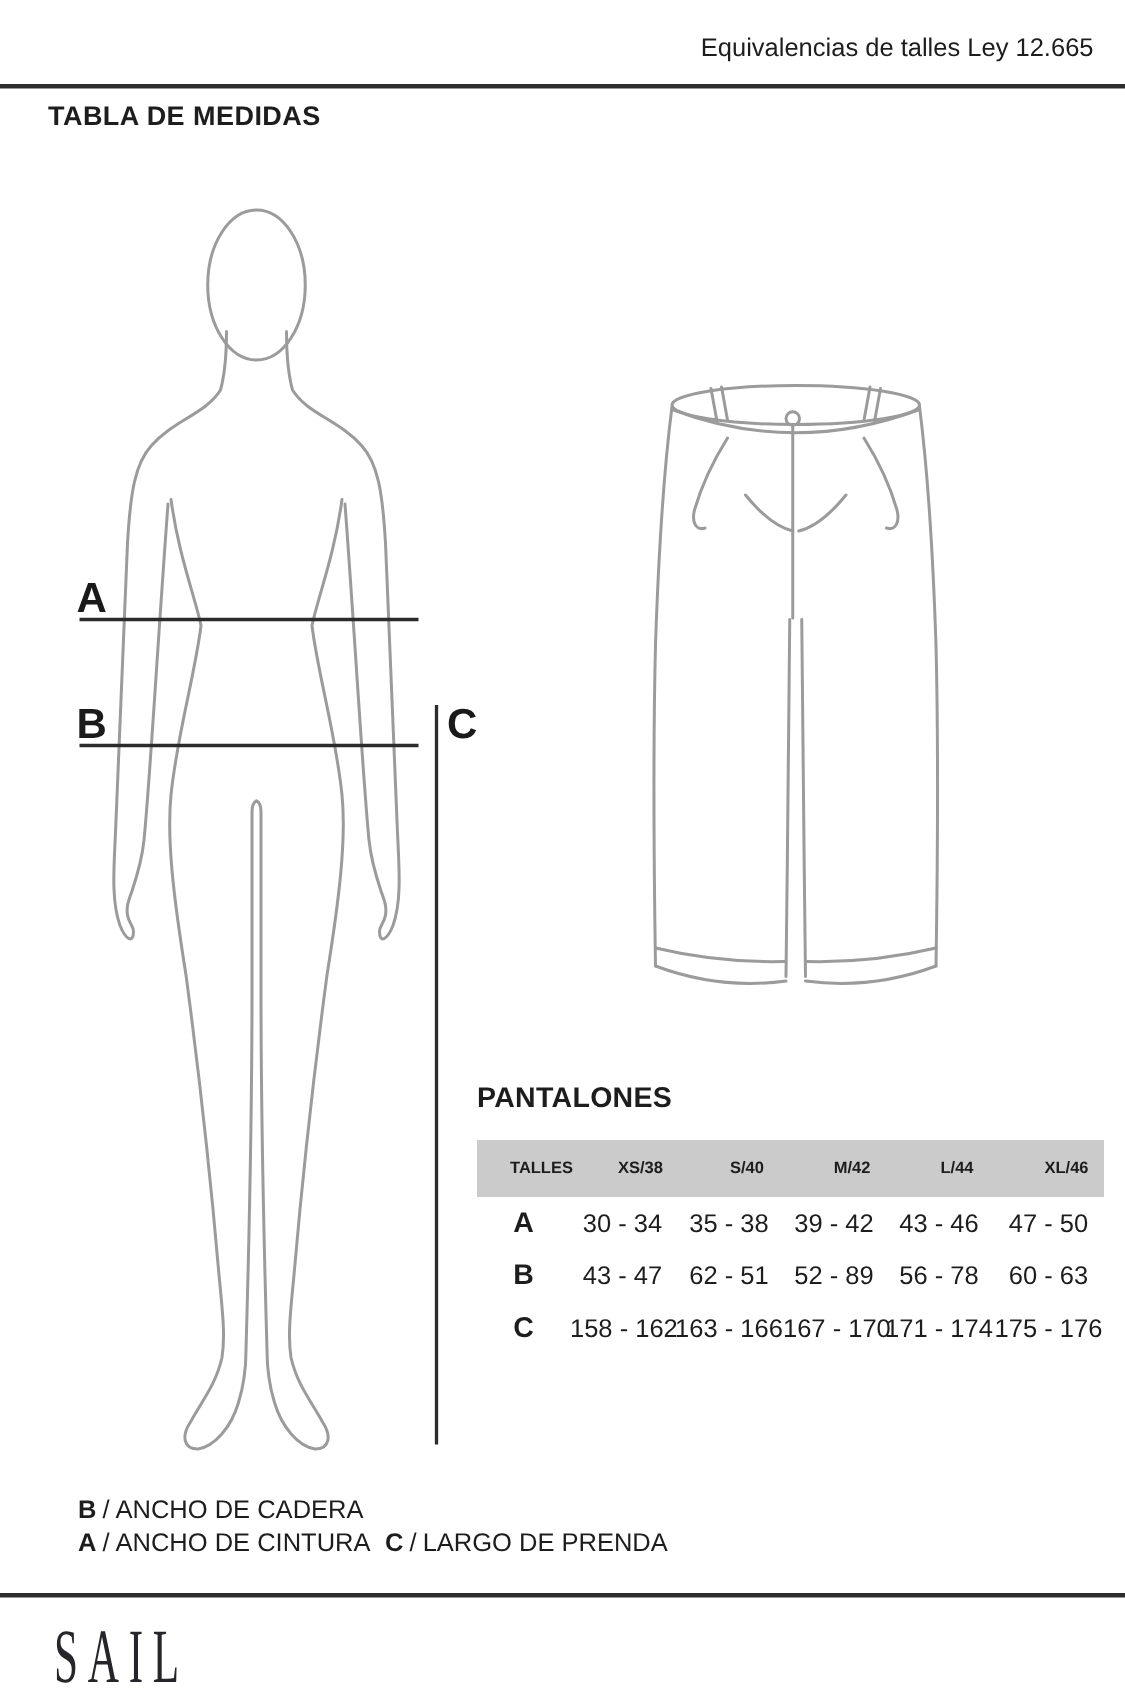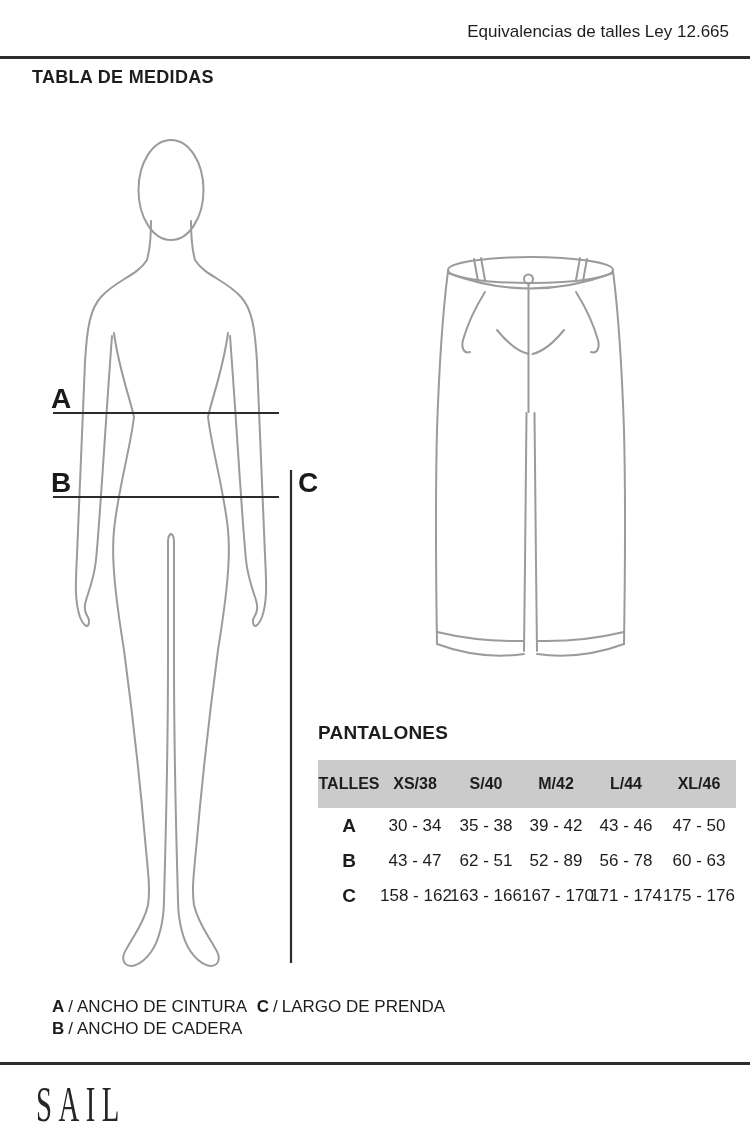--- a/index.html
+++ b/index.html
@@ -19,21 +19,21 @@
   .meas-svg{position:absolute;left:0;top:0;}
   .meas-label{position:absolute;font-size:28px;font-weight:bold;line-height:1;color:#1a1a1a;}
   .lbl-a{left:51px;top:385px;}
   .lbl-b{left:51px;top:469px;}
   .lbl-c{left:298px;top:469px;}
   
   .stable{position:absolute;left:318px;top:722px;width:418px;}
   .stable-title{font-size:19px;font-weight:bold;letter-spacing:.2px;}
   .stable-grid{margin-top:16px;}
   .trow{display:grid;grid-template-columns:62px 70px 72px 68px 72px 74px;align-items:center;}
-  .trow.head{background:#cbcbcb;height:48px;font-weight:bold;font-size:16px;}
+  .trow.head{background:#cbcbcb;height:38px;font-weight:bold;font-size:11px;padding-left:12px;}
   .trow.body{height:35px;font-size:17px;}
   .cell{text-align:center;white-space:nowrap;}
   .cell.rowlabel{font-weight:bold;font-size:19px;}
   
   .legend{position:absolute;left:52px;top:996px;font-size:17px;line-height:22px;}
   .legend-row{white-space:nowrap;}
   .legend-item{display:inline-block;}
   .legend-item.first{width:200px;}
   .legend b{font-weight:bold;}
   .legend .sep{padding:0 4px;}
@@ -146,24 +146,24 @@
         <div class="cell">163 - 166</div>
         <div class="cell">167 - 170</div>
         <div class="cell">171 - 174</div>
         <div class="cell">175 - 176</div>
       </div>
     </div>
   </div>
 
   <div class="legend">
     <div class="legend-row">
+      <span class="legend-item"><b>B</b><span class="sep">/</span><span>ANCHO DE CADERA</span></span>
+    </div>
+    <div class="legend-row">
       <span class="legend-item first"><b>A</b><span class="sep">/</span><span>ANCHO DE CINTURA</span></span>
       <span class="legend-item"><b>C</b><span class="sep">/</span><span>LARGO DE PRENDA</span></span>
-    </div>
-    <div class="legend-row">
-      <span class="legend-item"><b>B</b><span class="sep">/</span><span>ANCHO DE CADERA</span></span>
     </div>
   </div>
 
   <div class="rule rule-bottom"></div>
   <div class="brand">SAIL</div>
 
 </div>
 
 </body></html>

